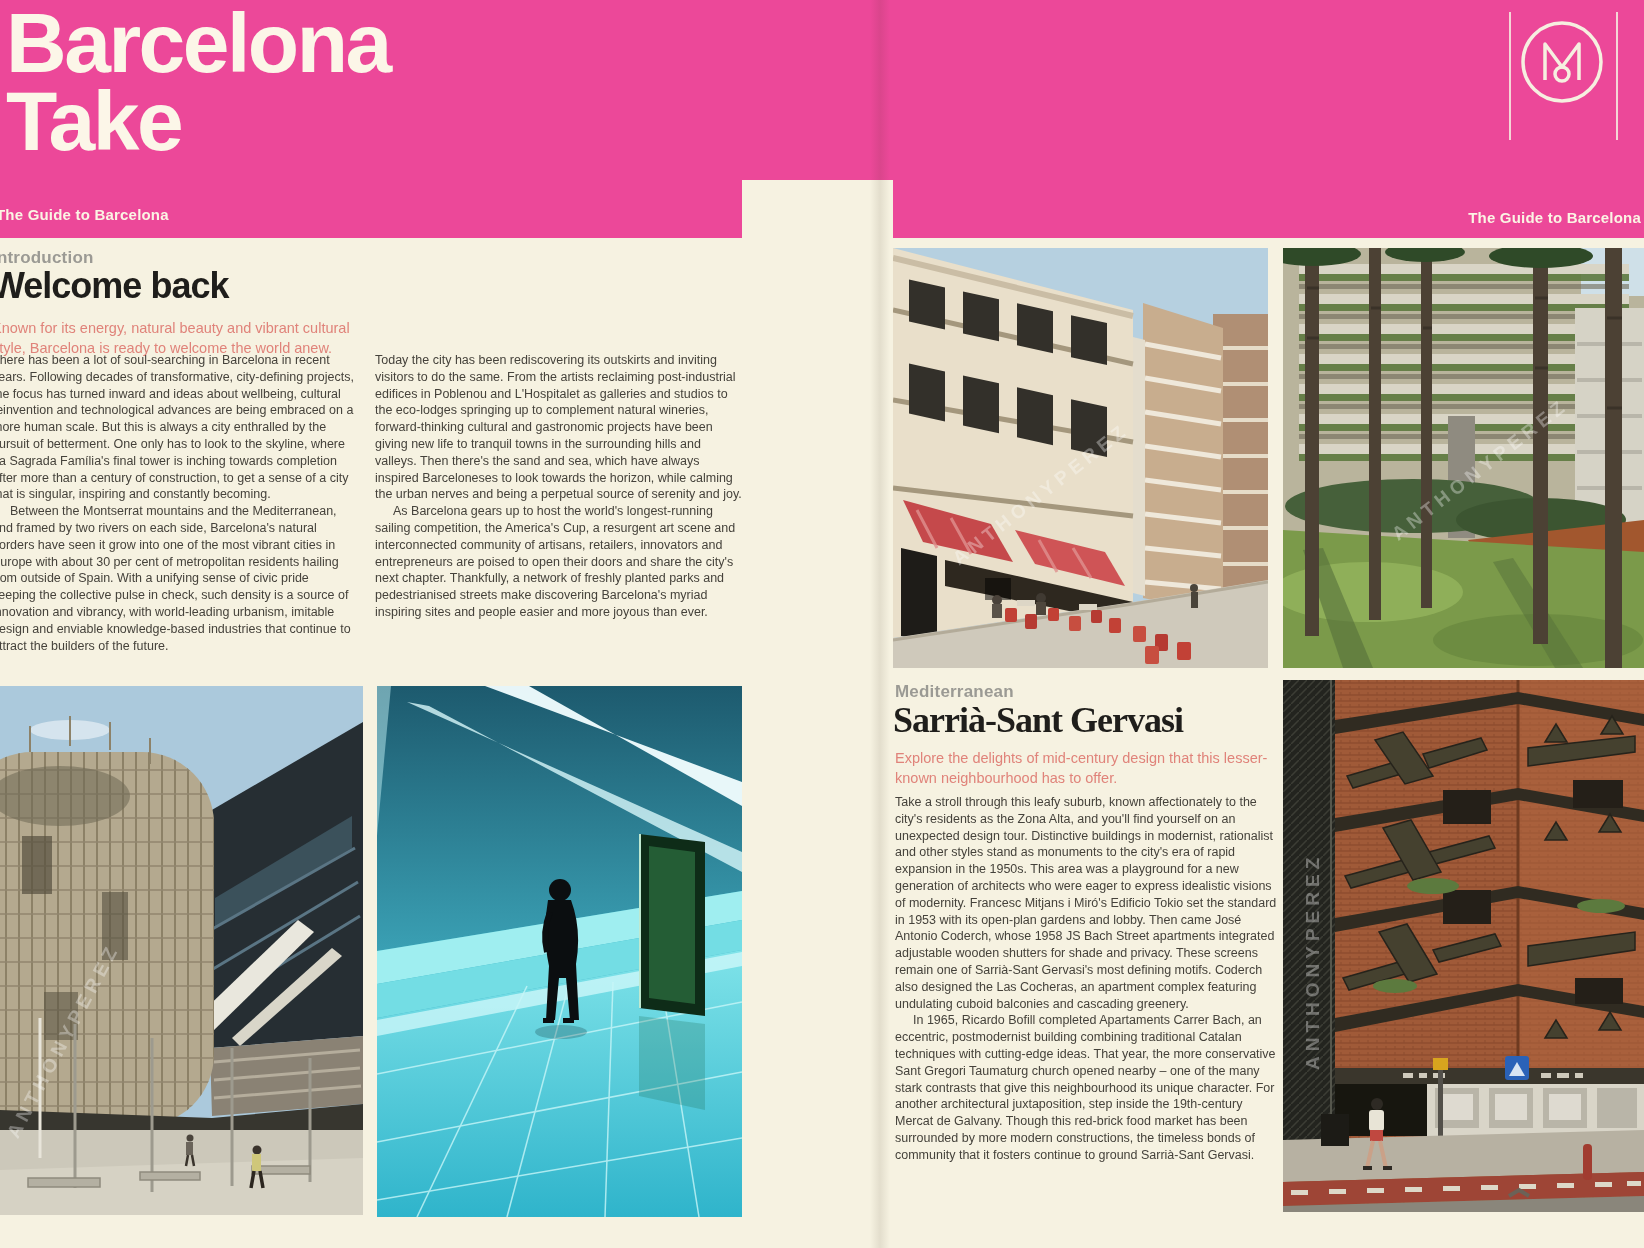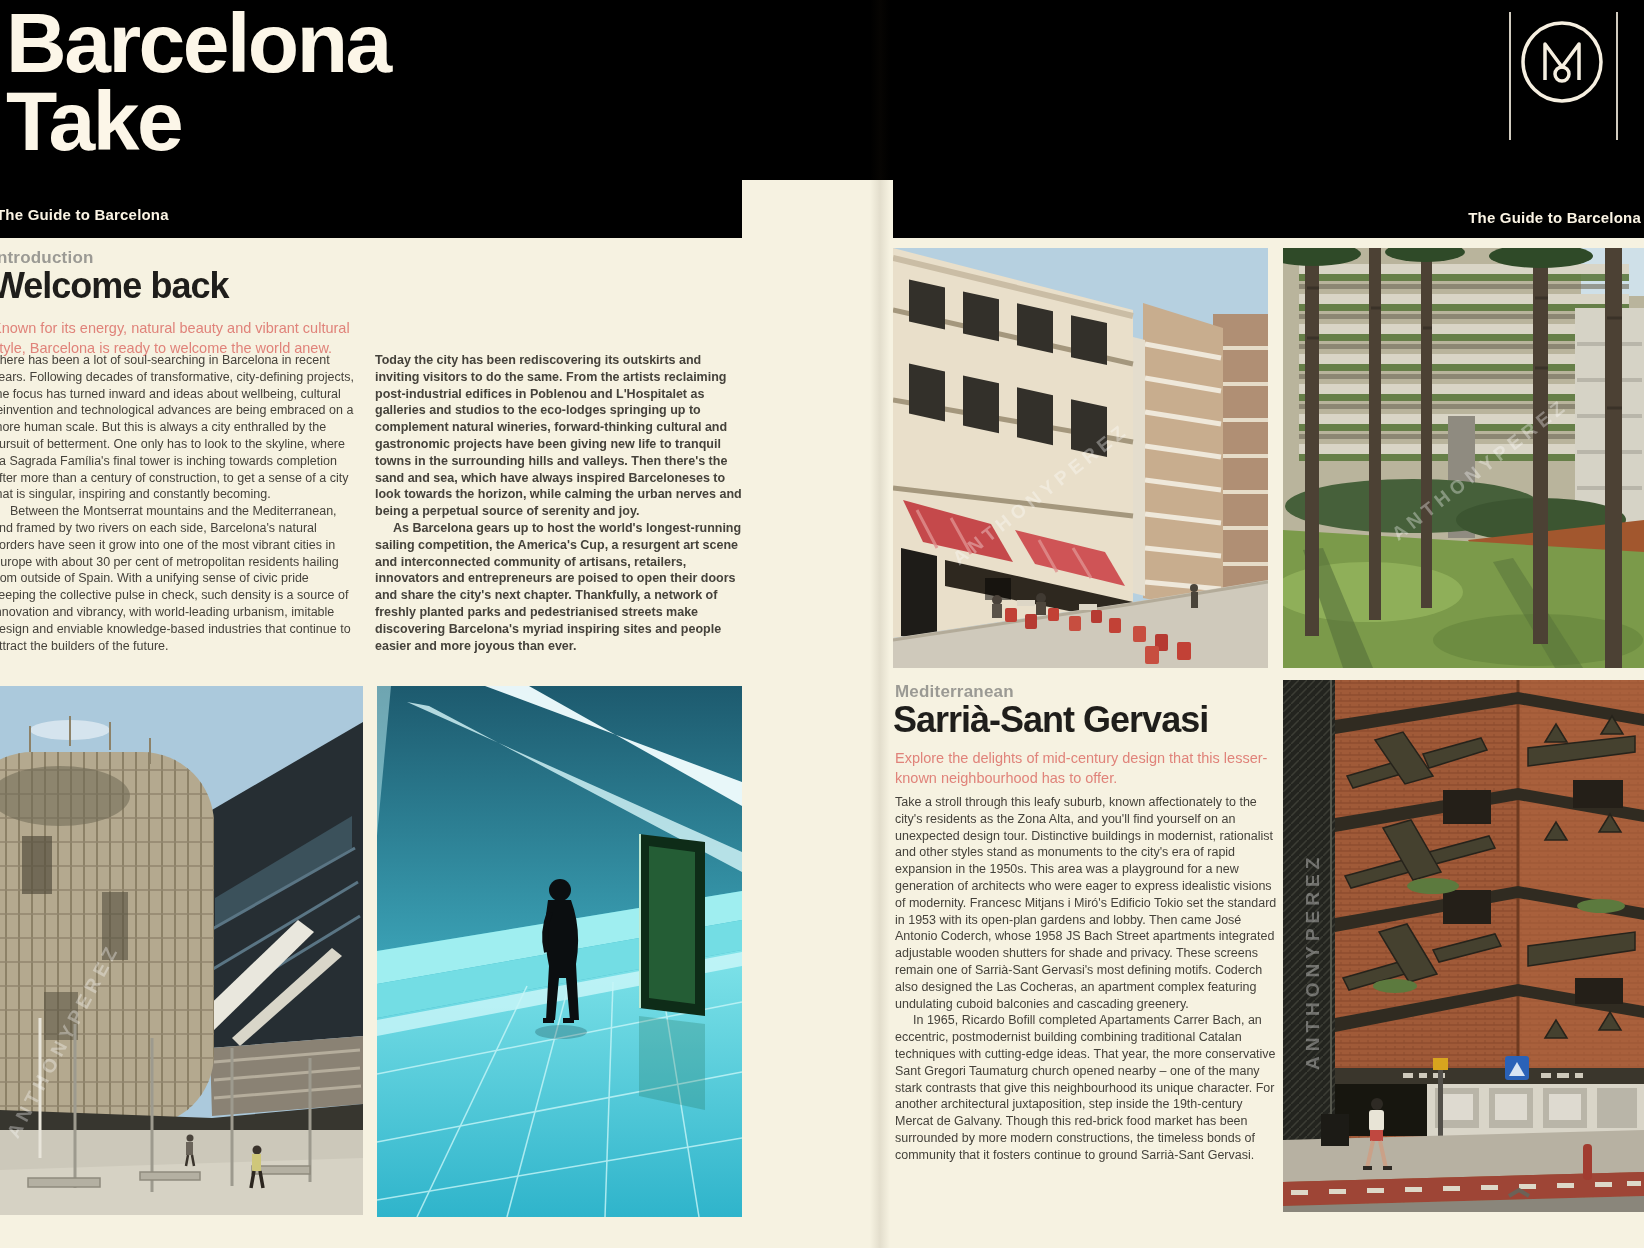--- a/index.html
+++ b/index.html
@@ -1,43 +1,43 @@
 <!DOCTYPE html>
 <html><head>
 <meta charset="utf-8">
 <style>
   html,body{margin:0;padding:0;background:#e9e4d2;}
   #canvas{position:relative;width:1644px;height:1248px;overflow:hidden;
           background:#f6f2e1;font-family:"Liberation Sans","DejaVu Sans",sans-serif;}
   .abs{position:absolute;}
   
-  #masthead{left:0;top:0;width:1644px;height:238px;background:#000000;}
+  #masthead{left:0;top:0;width:1644px;height:238px;background:#ec4899;}
   #masthead-notch{left:742px;top:180px;width:151px;height:58px;background:#f6f2e1;}
   #main-title{left:6px;top:4px;color:#fcf6e8;font-weight:bold;font-size:84px;
               line-height:78px;letter-spacing:-2.5px;}
   .tagline{color:#fbf4e4;font-weight:bold;font-size:15px;letter-spacing:0.2px;}
   #tagline-left{left:-4px;top:206px;}
   #tagline-right{right:3px;top:209px;}
   .logo-rule{top:12px;width:2px;height:128px;background:#f6efe0;opacity:.85;}
   
   .kicker{font-weight:bold;font-size:17px;color:#9b9a94;letter-spacing:0.2px;}
   .headline{font-weight:bold;font-size:36px;color:#1f1e1b;letter-spacing:-1px;line-height:40px;}
   .standfirst{font-size:14.5px;line-height:20px;color:#e0837a;}
   .body-text{font-size:12.5px;line-height:16.8px;color:#45423b;text-align:left;}
   .body-text p{margin:0;}
   .body-text p.indent{text-indent:18px;}
   
   #intro-kicker{left:-8px;top:248px;}
   #intro-headline{left:-9px;top:266px;}
   #intro-standfirst{left:-8px;top:318px;width:362px;}
   #intro-col1{left:-8px;top:352px;width:362px;}
-  #intro-col2{left:375px;top:352px;width:367px;font-weight:bold;}
+  #intro-col2{left:375px;top:352px;width:367px;}
   
   #arch-kicker{left:895px;top:682px;}
-  #arch-headline{left:893px;top:700px;}
+  #arch-headline{left:893px;top:700px;font-family:Liberation Serif, serif;}
   #arch-standfirst{left:895px;top:748px;width:382px;}
   #arch-body{left:895px;top:794px;width:382px;}
   
   .photo{overflow:hidden;background:#c9c2b2;}
   .photo svg{display:block;width:100%;height:100%;}
   #photo-cafe{left:893px;top:248px;width:375px;height:420px;}
   #photo-garden{left:1283px;top:248px;width:361px;height:420px;}
   #photo-lattice{left:0;top:686px;width:363px;height:529px;}
   #photo-teal{left:377px;top:686px;width:365px;height:531px;}
   #photo-brick{left:1283px;top:680px;width:361px;height:532px;}

